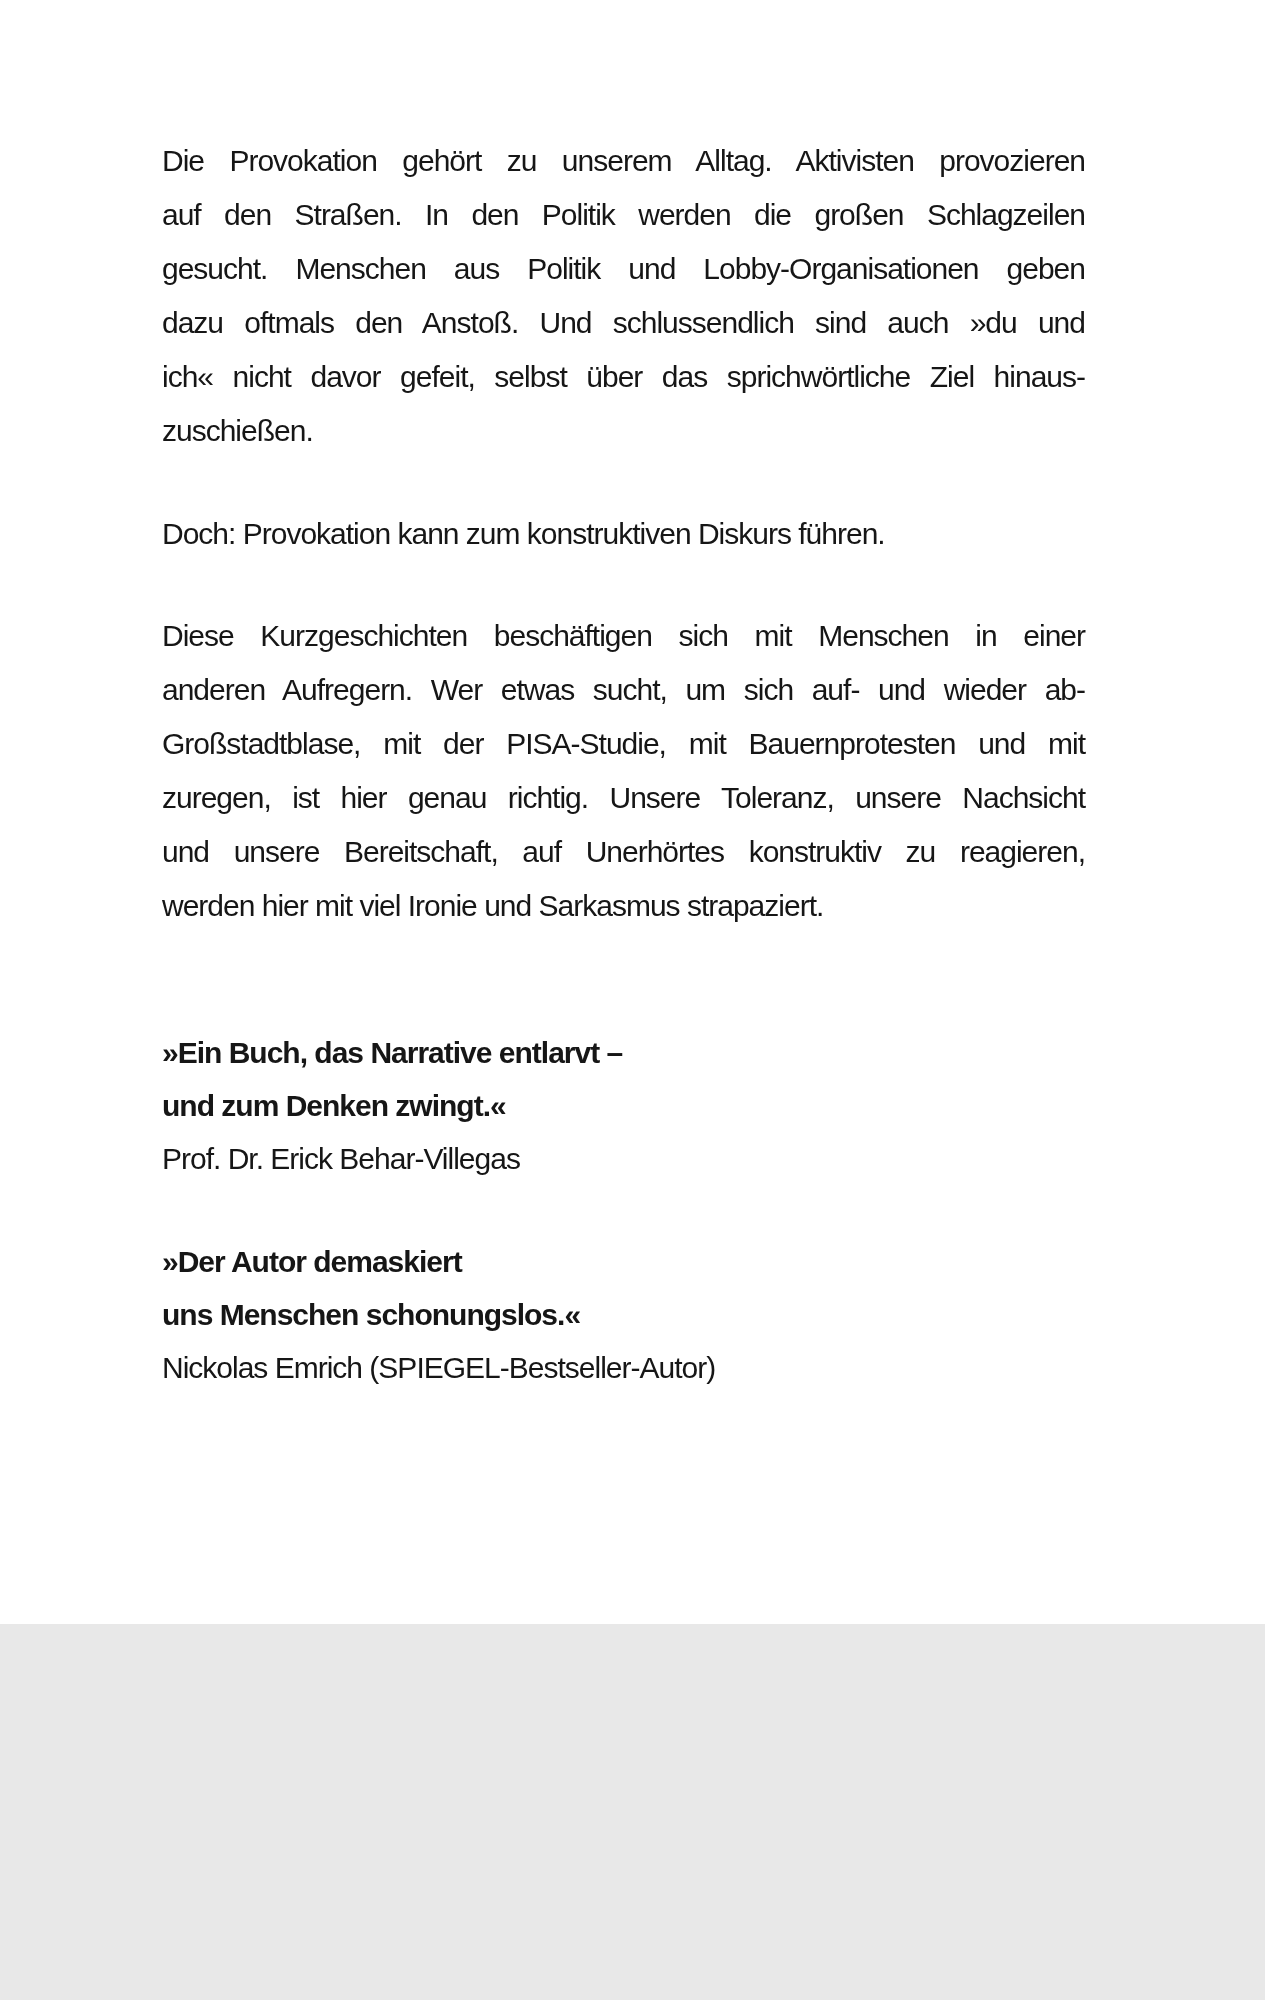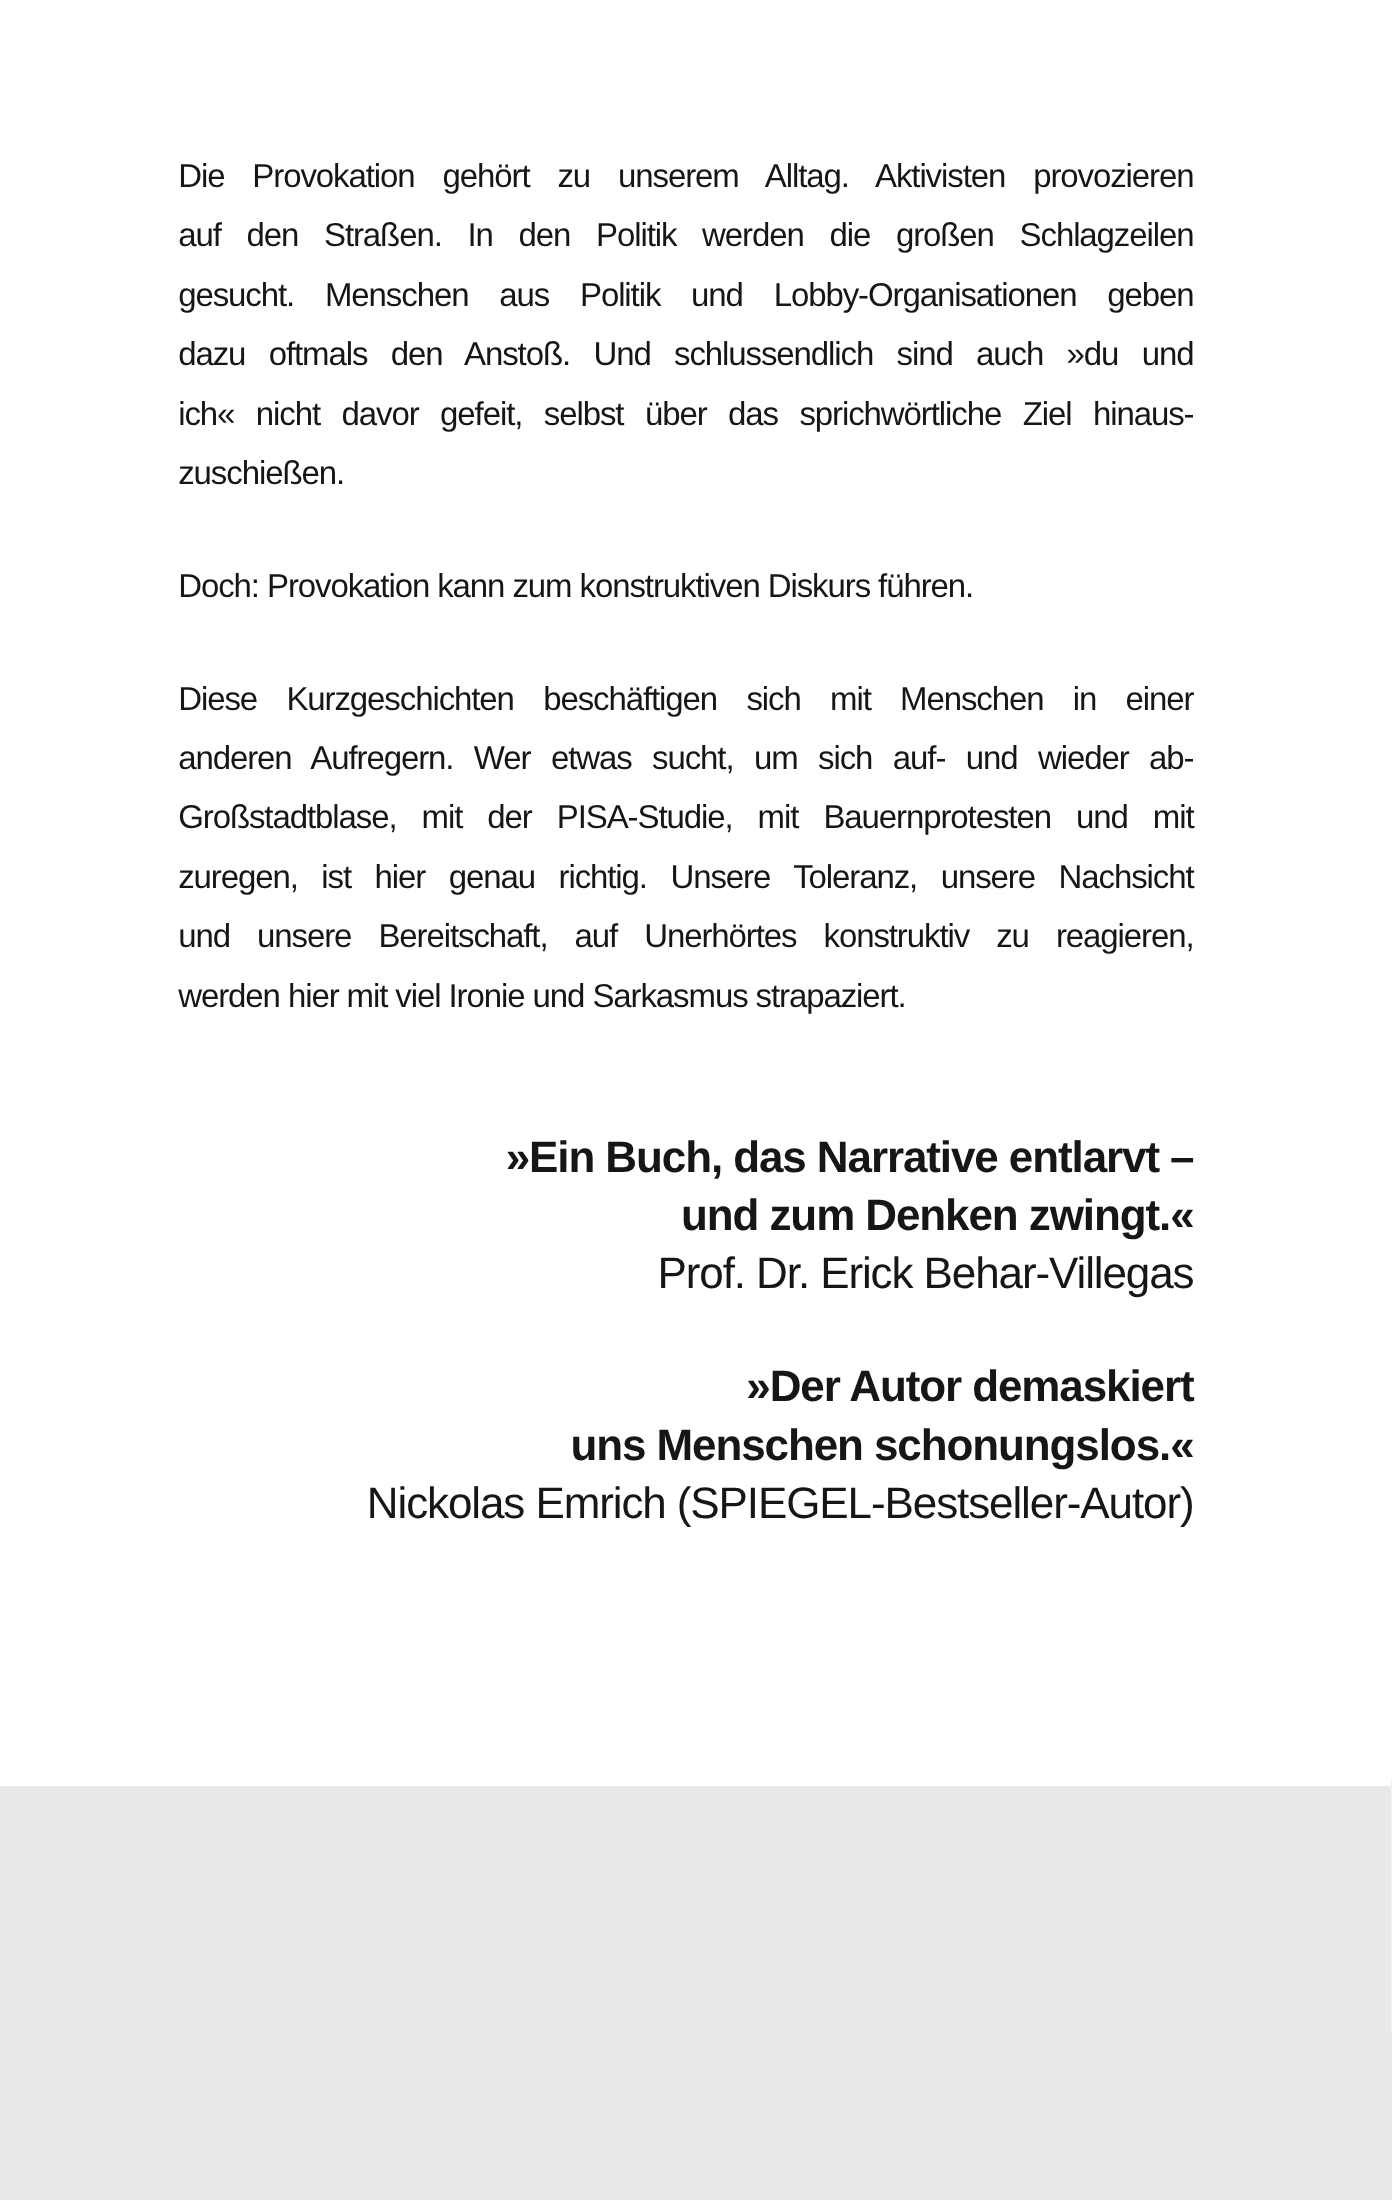--- a/index.html
+++ b/index.html
@@ -24,24 +24,23 @@
   }
   .jpara .jline { text-align: justify; text-align-last: justify; }
   .jpara .jline:last-child { text-align-last: left; }
   .single-line { margin-top: 49px; }
   .jpara.second { margin-top: 48px; }
   .quotes {
     position: absolute;
     left: 162px;
     top: 1026px;
     width: 923px;
-    font-size: 40px;
+    font-size: 30px;
     line-height: 53px;
     letter-spacing: -1px;
-    text-align: right;
   }
   .quote-block + .quote-block { margin-top: 50px; }
   .quote-line { font-weight: 700; }
   .attribution { font-weight: 400; }
   .footer-info {
     position: absolute;
     left: 185px;
     top: 1706px;
     color: #2f2f2f;
     font-size: 27px;

